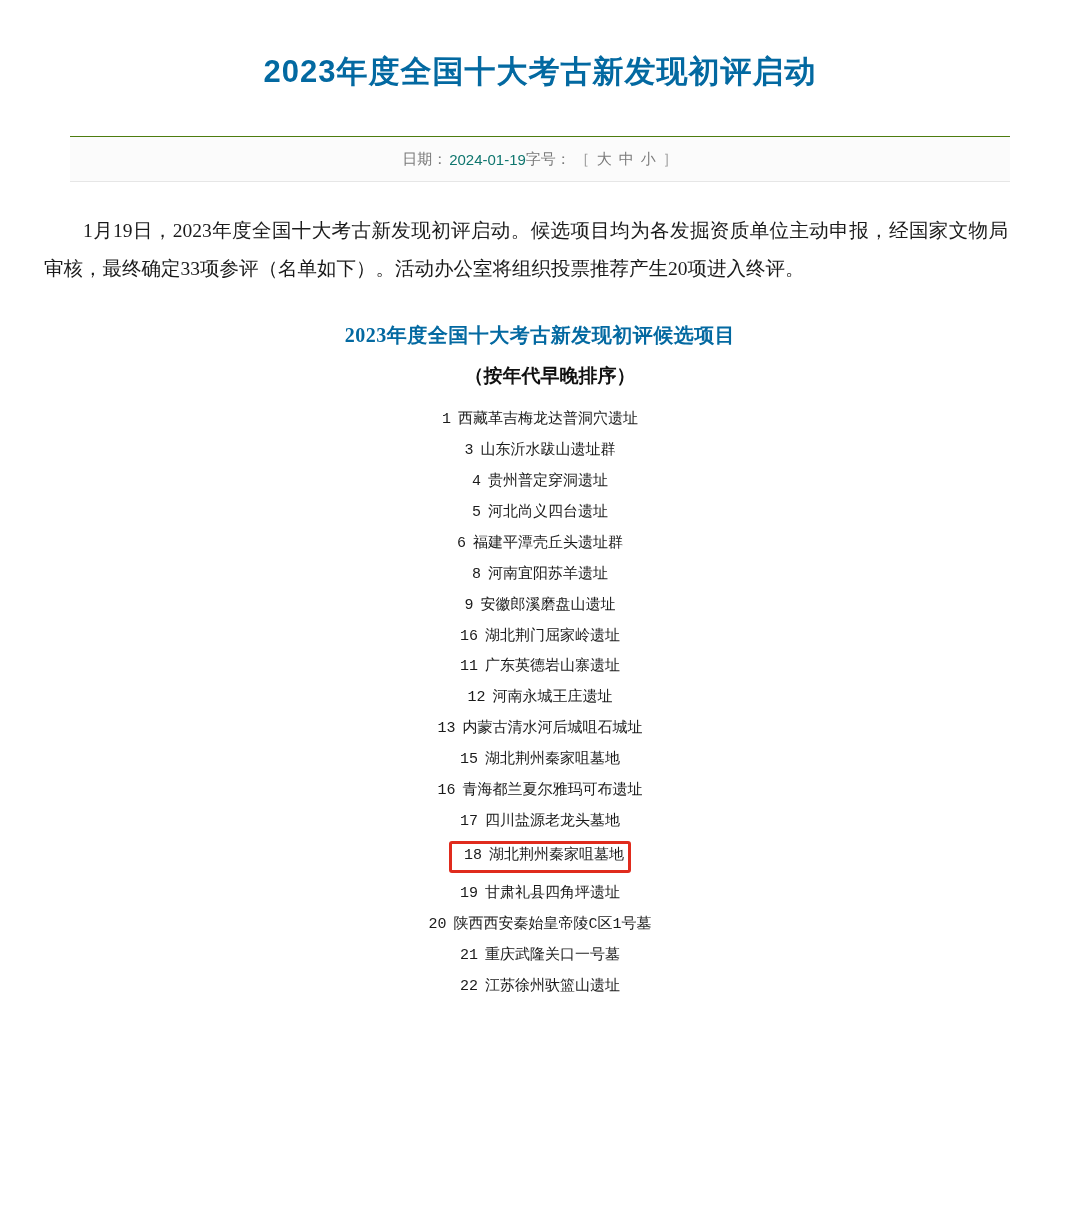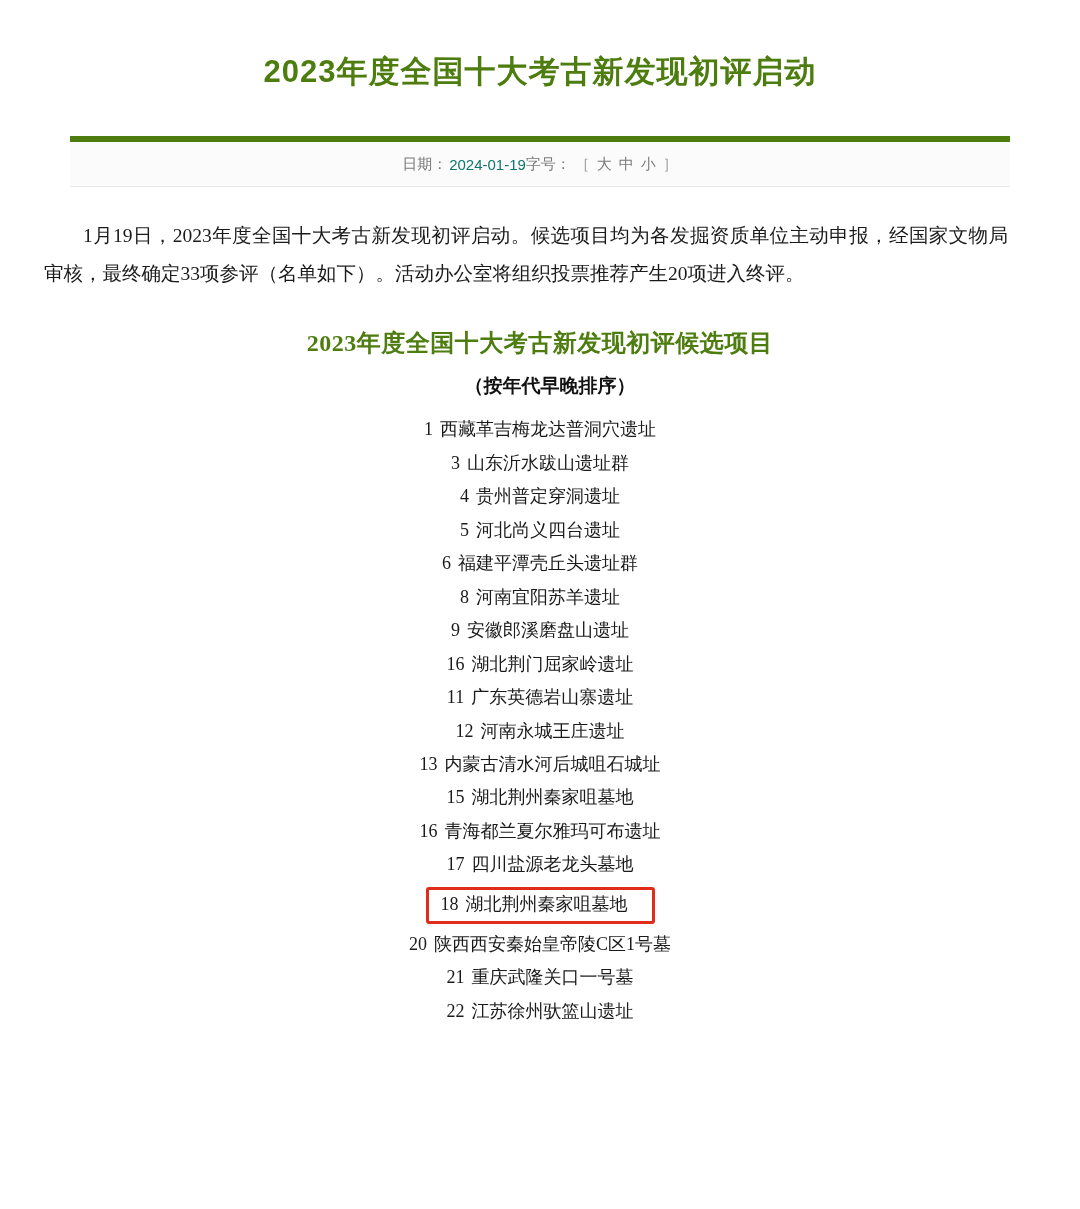--- a/index.html
+++ b/index.html
@@ -16,33 +16,33 @@
   }
   .page {
     width: 1080px;
     position: relative;
     overflow: hidden;
   }
 
   
   .article-title {
     text-align: center;
-    color: #4d7c0f;
+    color: #0369a1;
     font-size: 31px;
     font-weight: 700;
     letter-spacing: 1px;
     padding: 32px 40px 24px 40px;
     line-height: 1.25;
     font-family: "Liberation Sans", "DejaVu Sans", sans-serif;
   }
 
   
   .meta-bar {
     margin: 0 70px;
-    border-top: 6px solid #4d7c0f;
+    border-top: 1px solid #4d7c0f;
     border-bottom: 1px solid #e6e6e6;
     background: #fbfbfb;
     height: 44px;
     display: flex;
     align-items: center;
     justify-content: center;
     font-size: 15px;
     color: #7a7a7a;
     font-family: "Liberation Sans", "DejaVu Sans", sans-serif;
   }
@@ -75,48 +75,49 @@
     text-align: justify;
     color: #1a1a1a;
   }
 
   
   .list-block {
     margin-top: 34px;
     text-align: center;
   }
   .list-heading {
-    font-size: 24px;
+    font-size: 20px;
     font-weight: 700;
-    color: #4d7c0f;
+    color: #0369a1;
     letter-spacing: 0.5px;
     margin-bottom: 14px;
   }
   .list-subheading {
     font-size: 19px;
     font-weight: 700;
     color: #111;
     margin-bottom: 14px;
     padding-left: 20px;
   }
   .entry {
-    font-size: 18px;
+    font-size: 15px;
     line-height: 1.86;
     color: #1a1a1a;
     white-space: nowrap;
+    font-family: Liberation Mono, monospace;
   }
   .entry .num {
     display: inline-block;
     margin-right: 7px;
   }
   .entry.highlight {
     display: inline-block;
     border: 3px solid #e02b1d;
     border-radius: 3px;
-    padding: 1px 24px 3px 12px;
+    padding: 1px 4px 3px 12px;
     line-height: 1.5;
   }
   .entry-row {
     line-height: 1.86;
   }
   .entry-row.hl-row {
     line-height: 1.35;
     padding: 5px 0 4px 0;
   }
 </style>
@@ -158,19 +159,20 @@
         <div class="entry-row"><span class="entry"><span class="num">8</span><span class="name">河南宜阳苏羊遗址</span></span></div>
         <div class="entry-row"><span class="entry"><span class="num">9</span><span class="name">安徽郎溪磨盘山遗址</span></span></div>
         <div class="entry-row"><span class="entry"><span class="num">16</span><span class="name">湖北荆门屈家岭遗址</span></span></div>
         <div class="entry-row"><span class="entry"><span class="num">11</span><span class="name">广东英德岩山寨遗址</span></span></div>
         <div class="entry-row"><span class="entry"><span class="num">12</span><span class="name">河南永城王庄遗址</span></span></div>
         <div class="entry-row"><span class="entry"><span class="num">13</span><span class="name">内蒙古清水河后城咀石城址</span></span></div>
         <div class="entry-row"><span class="entry"><span class="num">15</span><span class="name">湖北荆州秦家咀墓地</span></span></div>
         <div class="entry-row"><span class="entry"><span class="num">16</span><span class="name">青海都兰夏尔雅玛可布遗址</span></span></div>
         <div class="entry-row"><span class="entry"><span class="num">17</span><span class="name">四川盐源老龙头墓地</span></span></div>
         <div class="entry-row hl-row"><span class="entry highlight"><span class="num">18</span><span class="name">湖北荆州秦家咀墓地</span></span></div>
+        <div class="entry-row"><span class="entry"><span class="num">19</span><span class="name">甘肃礼县四角坪遗址</span></span></div>
         <div class="entry-row"><span class="entry"><span class="num">20</span><span class="name">陕西西安秦始皇帝陵C区1号墓</span></span></div>
         <div class="entry-row"><span class="entry"><span class="num">21</span><span class="name">重庆武隆关口一号墓</span></span></div>
         <div class="entry-row"><span class="entry"><span class="num">22</span><span class="name">江苏徐州驮篮山遗址</span></span></div>
       </div>
   </div>
 
 </div>
 
 </body></html>

